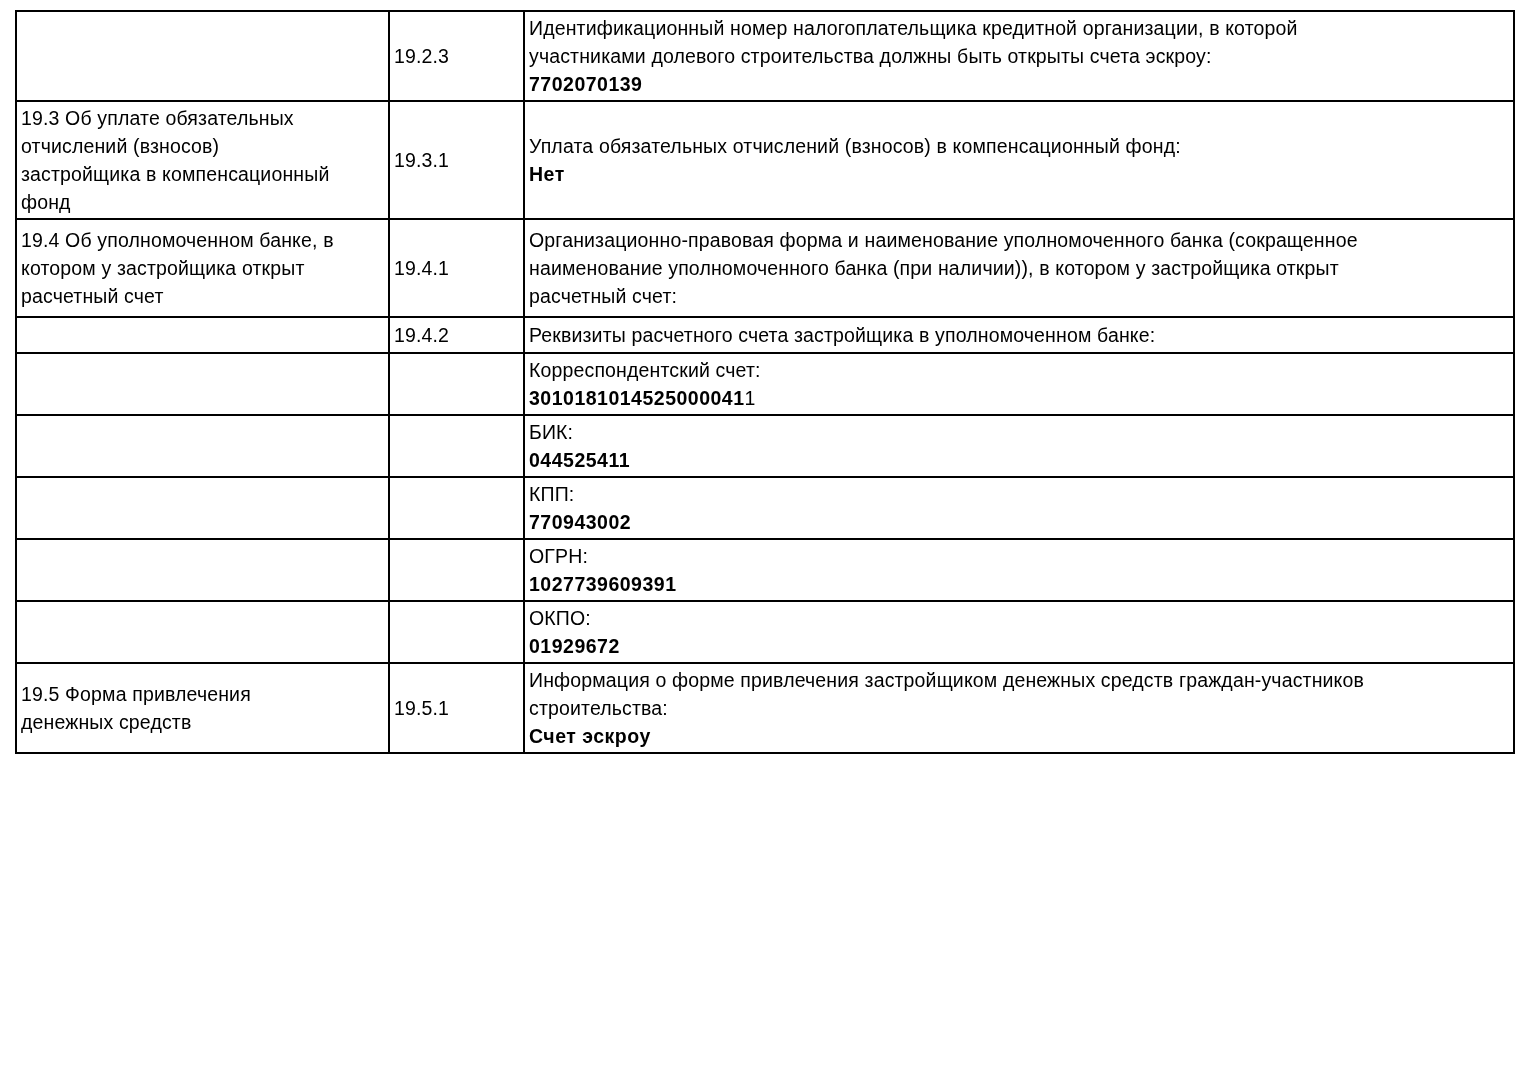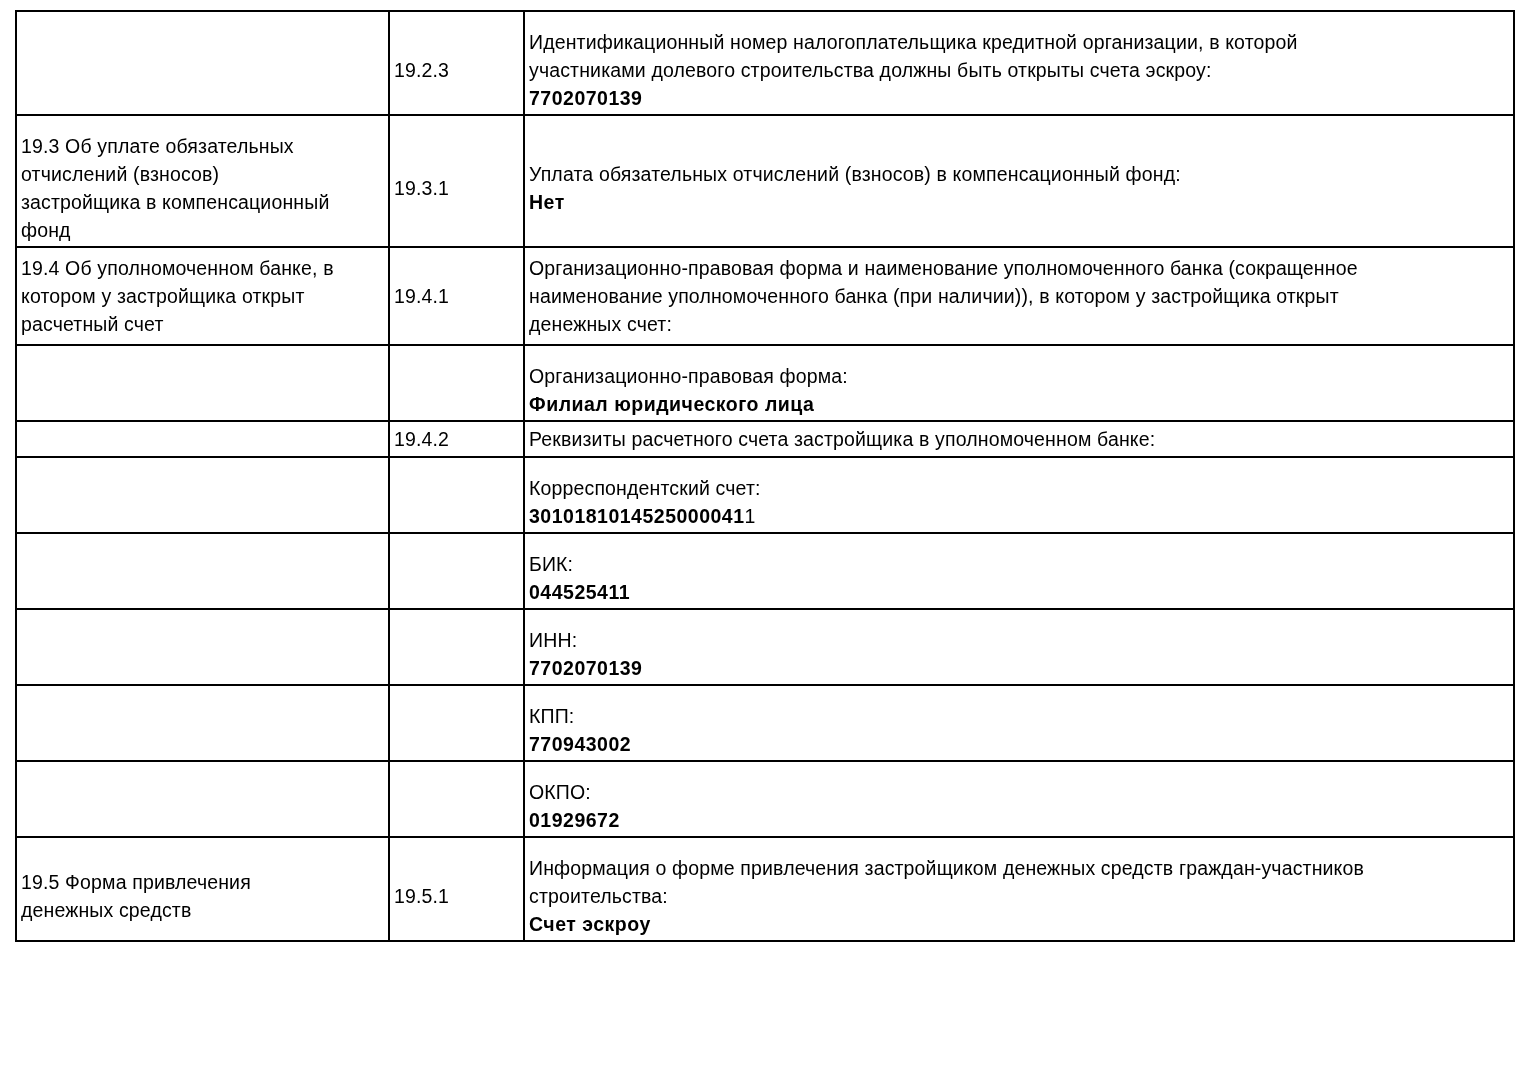--- a/index.html
+++ b/index.html
@@ -23,21 +23,21 @@
     table-layout: fixed;
     color: #000000;
     font-family: "Liberation Sans", "DejaVu Sans", sans-serif;
     font-size: 19.5px;
     line-height: 28px;
     letter-spacing: 0.15px;
   }
   table.decl td {
     border: 2px solid #000000;
     vertical-align: middle;
-    padding: 16px 3px 2px 4px;
+    padding: 2px 3px 2px 4px;
     overflow: hidden;
   }
   td.code-cell { padding-left: 6px; }
   tr.r3 td { padding-top: 6px; padding-bottom: 6px; }
   tr.r6 td { padding-top: 3px; padding-bottom: 3px; }
   .b { font-weight: bold; letter-spacing: 0.5px; }
   .line { white-space: nowrap; }
 </style>
 </head>
 <body>
@@ -81,29 +81,21 @@
             <div class="line">19.4 Об уполномоченном банке, в</div>
             <div class="line">котором у застройщика открыт</div>
             <div class="line">расчетный счет</div>
           </td>
           <td class="code-cell">
             <div class="line">19.4.1</div>
           </td>
           <td>
             <div class="line"><span>Организационно-правовая форма и наименование уполномоченного банка (сокращенное</span></div>
             <div class="line"><span>наименование уполномоченного банка (при наличии)), в котором у застройщика открыт</span></div>
-            <div class="line"><span>денежных счет:</span></div>
-          </td>
-        </tr>
-        <tr class="r4">
-          <td></td>
-          <td class="code-cell"></td>
-          <td>
-            <div class="line"><span>Организационно-правовая форма:</span></div>
-            <div class="line"><span class="b">Филиал юридического лица</span></div>
+            <div class="line"><span>расчетный счет:</span></div>
           </td>
         </tr>
         <tr class="r6">
           <td></td>
           <td class="code-cell">
             <div class="line">19.4.2</div>
           </td>
           <td>
             <div class="line"><span>Реквизиты расчетного счета застройщика в уполномоченном банке:</span></div>
           </td>
@@ -117,34 +109,34 @@
           </td>
         </tr>
         <tr class="r9">
           <td></td>
           <td class="code-cell"></td>
           <td>
             <div class="line"><span>БИК:</span></div>
             <div class="line"><span class="b">044525411</span></div>
           </td>
         </tr>
-        <tr class="r10">
-          <td></td>
-          <td class="code-cell"></td>
-          <td>
-            <div class="line"><span>ИНН:</span></div>
-            <div class="line"><span class="b">7702070139</span></div>
-          </td>
-        </tr>
         <tr class="r11">
           <td></td>
           <td class="code-cell"></td>
           <td>
             <div class="line"><span>КПП:</span></div>
             <div class="line"><span class="b">770943002</span></div>
+          </td>
+        </tr>
+        <tr class="r12">
+          <td></td>
+          <td class="code-cell"></td>
+          <td>
+            <div class="line"><span>ОГРН:</span></div>
+            <div class="line"><span class="b">1027739609391</span></div>
           </td>
         </tr>
         <tr class="r13">
           <td></td>
           <td class="code-cell"></td>
           <td>
             <div class="line"><span>ОКПО:</span></div>
             <div class="line"><span class="b">01929672</span></div>
           </td>
         </tr>

